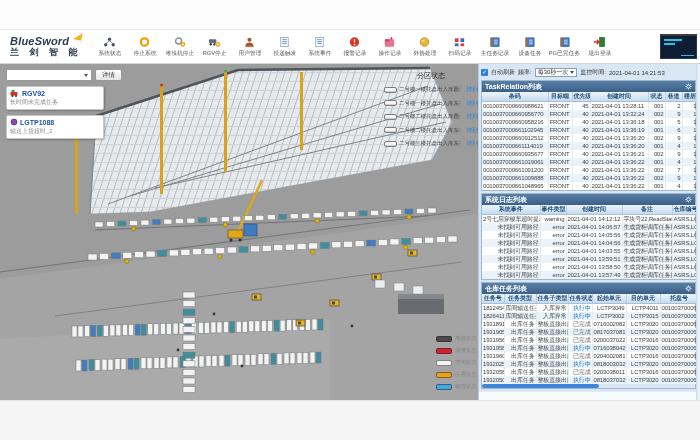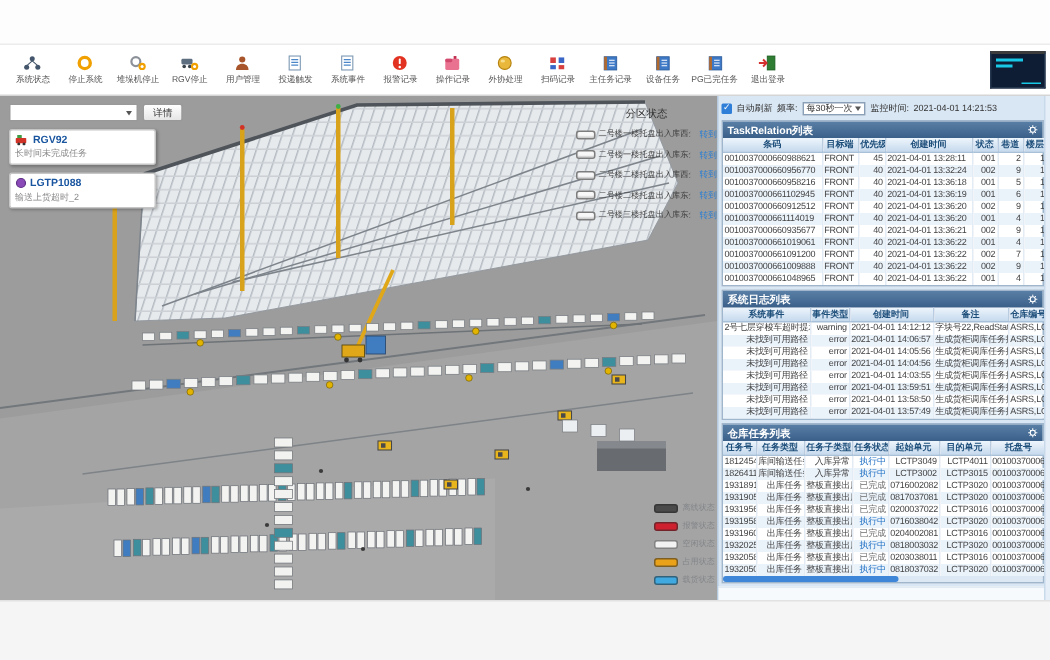--- a/index.html
+++ b/index.html
@@ -56,20 +56,25 @@
 .lg-swatch{width:16px;height:6px;border-radius:2px;border:1px solid rgba(40,40,40,.55);flex-shrink:0}
 .lg-label{font-size:6px;color:#83868a;white-space:nowrap;transform:scale(.9);transform-origin:left center}
 </style>
 </head>
 <body>
 
 <div class="app">
   <div class="titlebar"></div>
 
   <div class="toolbar">
+    <div class="logo">
+      <div class="logo-en">BlueSword</div>
+      <div class="logo-arrow"></div>
+      <div class="logo-cn">兰 剑 智 能</div>
+    </div>
 
     <div class="tb-item">
       <span>
           <svg viewBox="0 0 14 12">
             <circle cx="7" cy="3" r="1.8" fill="#44566b"></circle>
             <circle cx="3" cy="9" r="1.8" fill="#44566b"></circle>
             <circle cx="11" cy="9" r="1.8" fill="#44566b"></circle>
             <path d="M7 4.5L3.5 7.5M7 4.5l3.5 3" stroke="#44566b" stroke-width=".8" fill="none"></path>
           </svg>
         </span>

